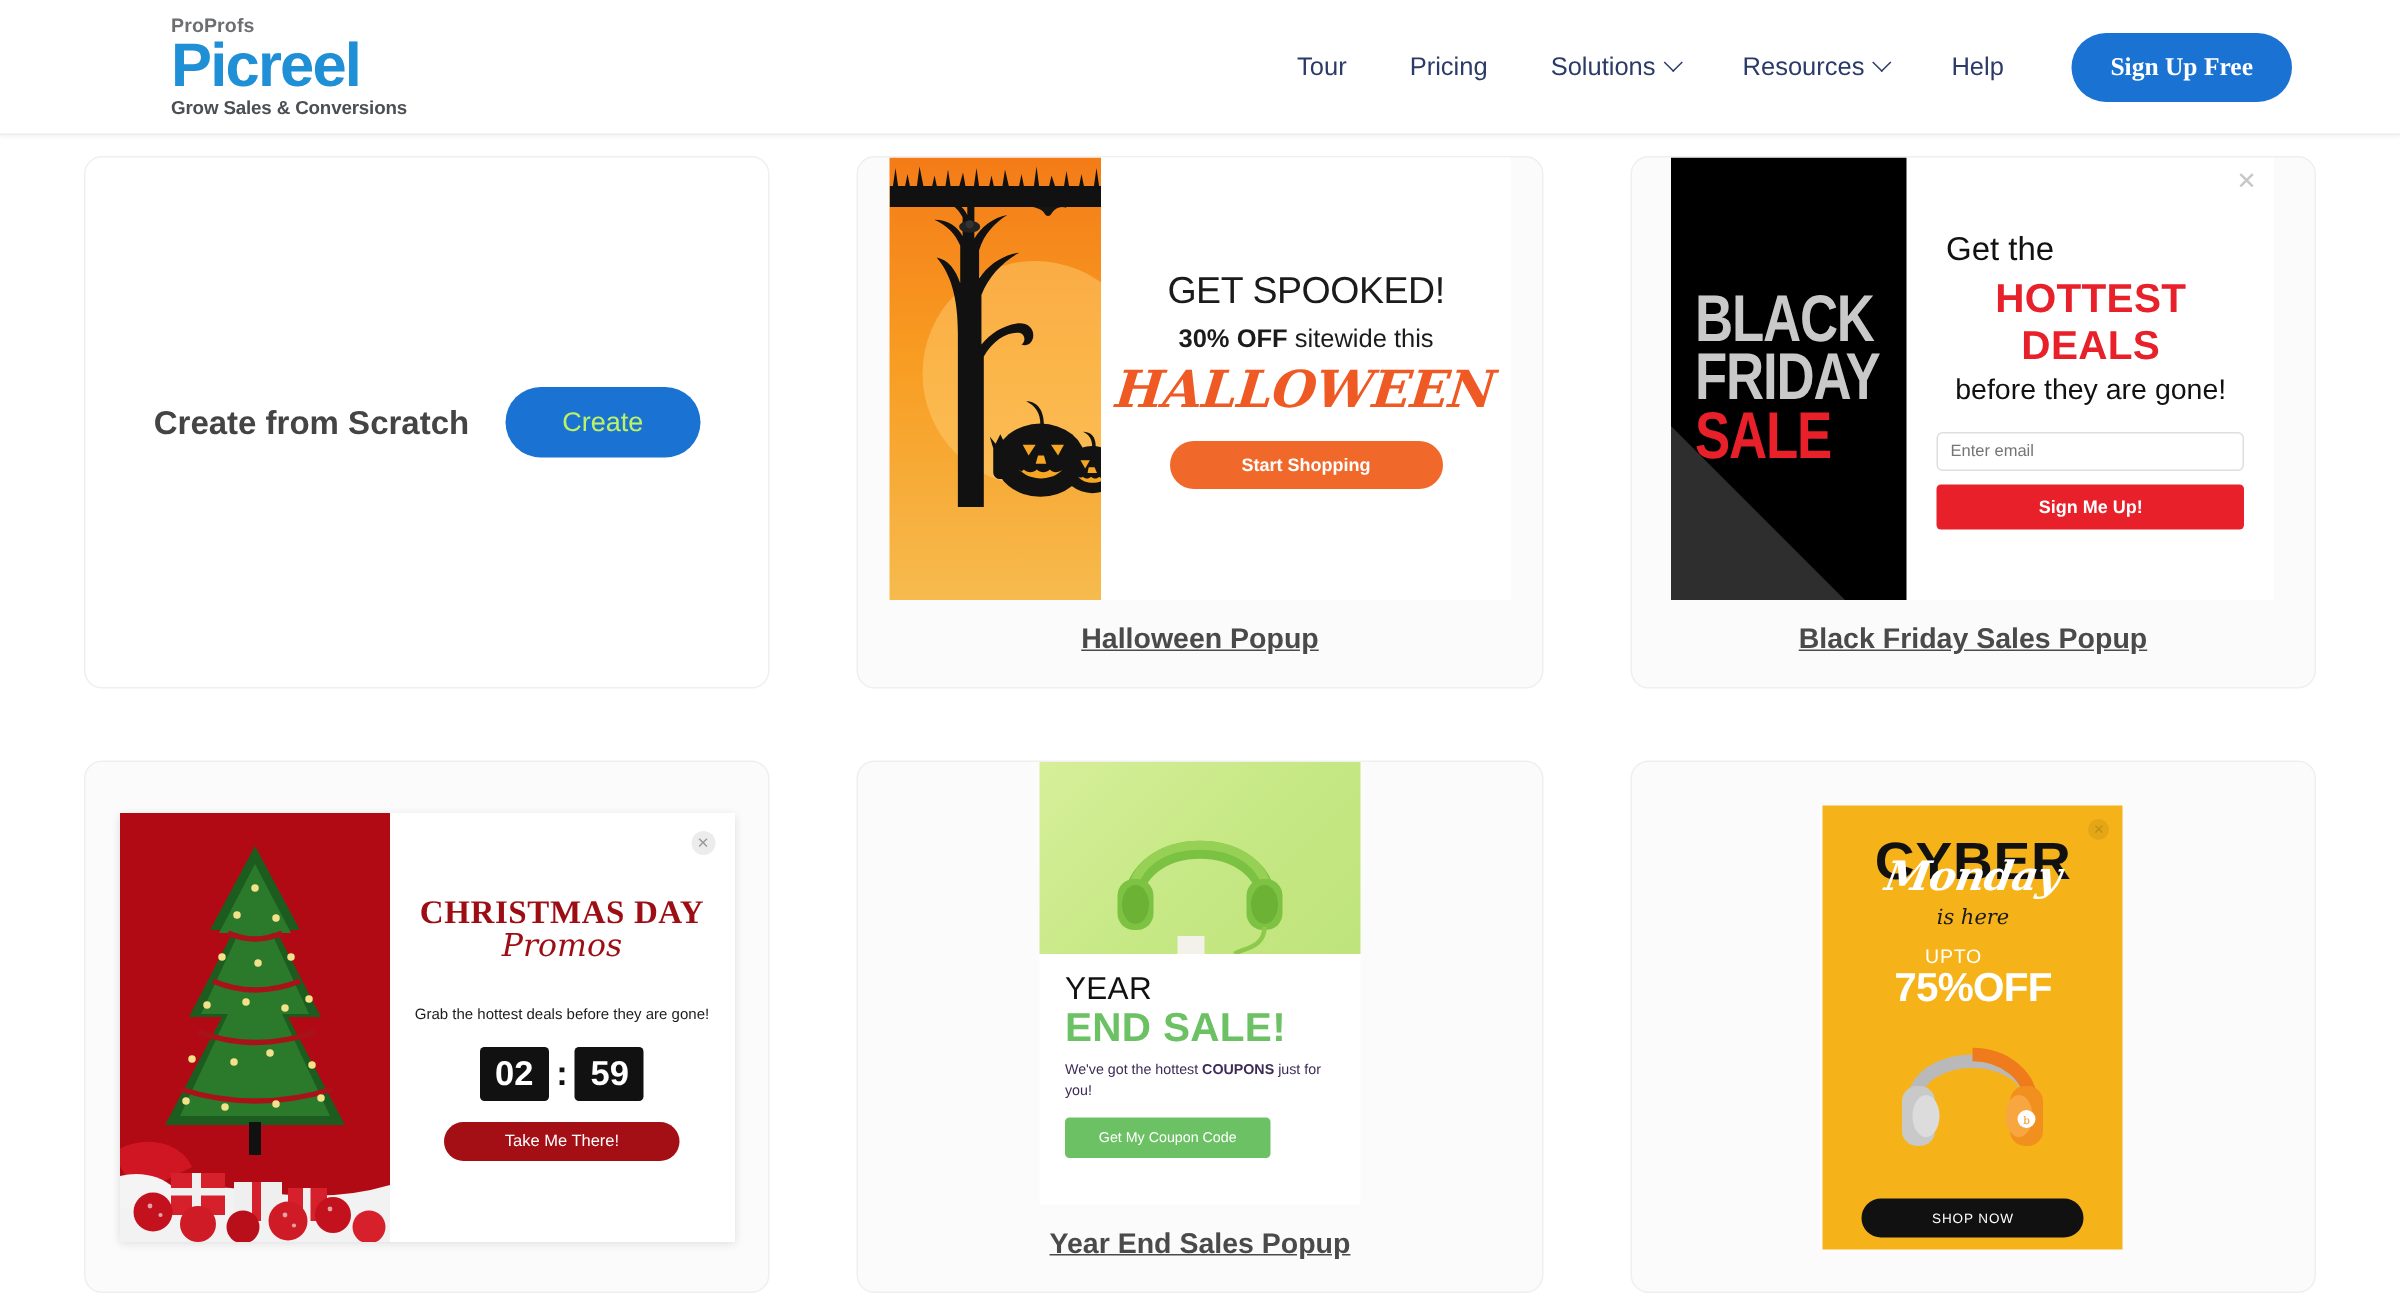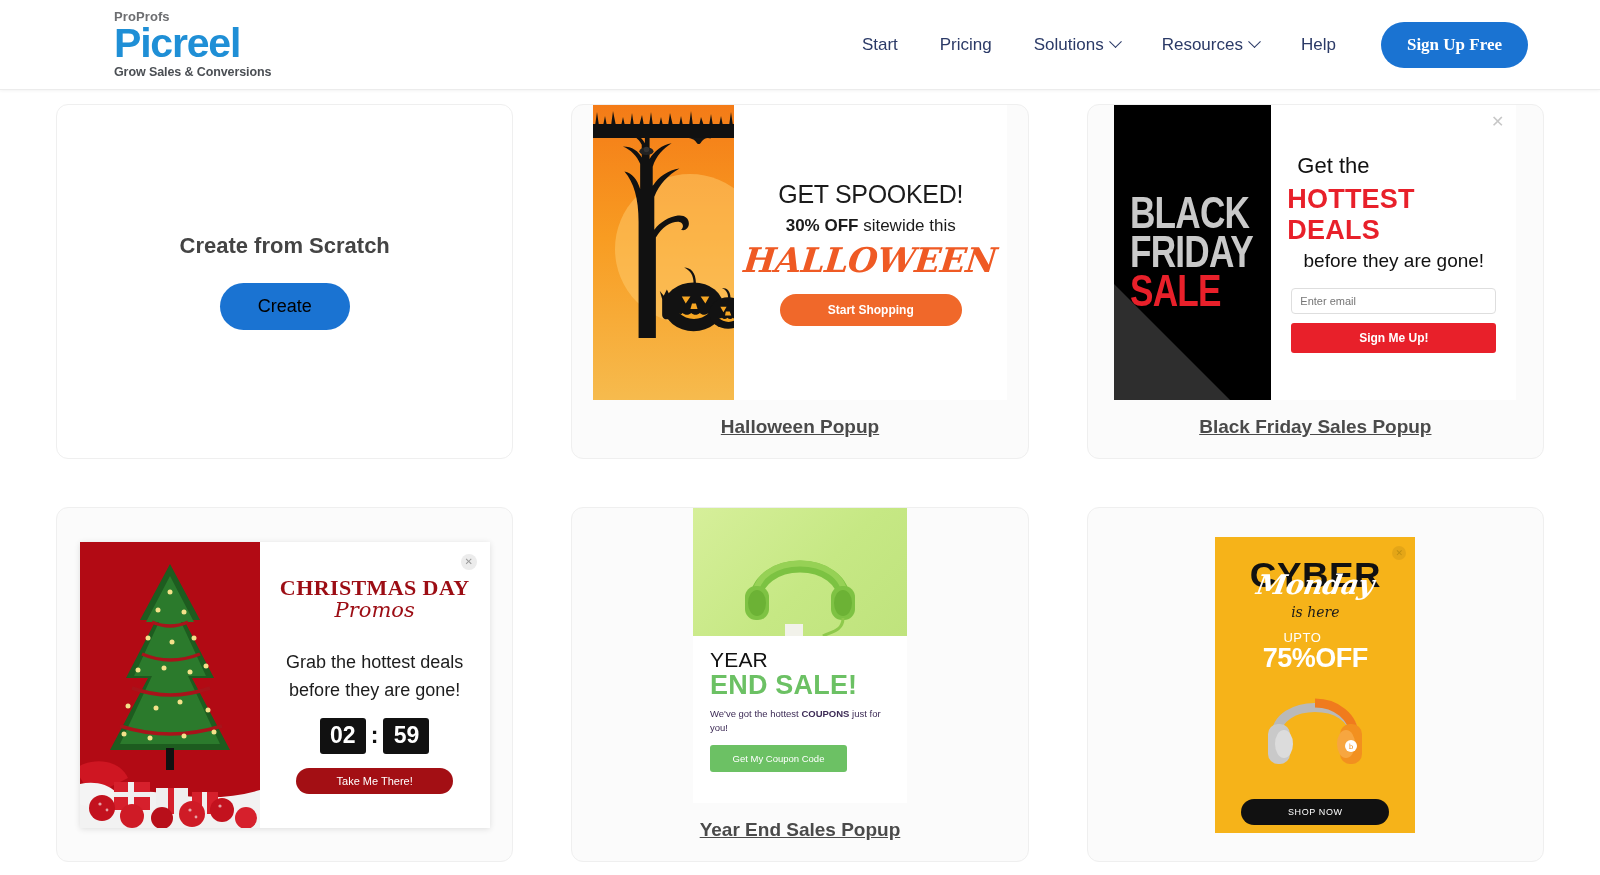--- a/index.html
+++ b/index.html
@@ -61,23 +61,23 @@
   }
   .card-blank { background: #fff; }
   .card-body { flex: 1; display: flex; align-items: center; justify-content: center; overflow: hidden; position: relative; }
   .card-title {
     text-align: center; font-size: 19px; font-weight: 700; color: #4a4a4a;
     padding: 16px 0 20px 0;
     text-decoration: underline;
   }
 
   
-  .scratch { display: flex; flex-direction: column; align-items: center; gap: 24px; }
+  .scratch { display: flex; flex-direction: row; align-items: center; gap: 24px; }
   .scratch-label { font-size: 22px; font-weight: 700; color: #444; }
-  .create-btn { background: #1a73d2; color: #000000; border: none; border-radius: 28px; font-size: 18px; padding: 13px 38px; cursor: pointer; }
+  .create-btn { background: #1a73d2; color: #bef264; border: none; border-radius: 28px; font-size: 18px; padding: 13px 38px; cursor: pointer; }
 
   
   .hw { width: 414px; height: 298px; display: flex; background: #fff; }
   .hw-art { width: 180px; position: relative; overflow: hidden;
             background: linear-gradient(180deg,#f47b17 0%,#f89c22 45%,#f6bb4e 100%); }
   .hw-moon { position: absolute; width: 150px; height: 150px; border-radius: 50%;
              background: rgba(255,210,120,.45); left: 22px; top: 70px; }
   .hw-art svg { position: absolute; inset: 0; }
   .hw-right { flex: 1; background: #fff; display: flex; flex-direction: column; align-items: center; justify-content: center; padding: 0 10px; }
   .hw-h1 { font-size: 25px; font-weight: 400; color: #1b1b1b; letter-spacing: -.3px; }
@@ -94,35 +94,35 @@
   .bf-art { width: 157px; background: #000; position: relative; overflow: hidden;
             display: flex; flex-direction: column; justify-content: center; padding-left: 16px; }
   .bf-tri { position: absolute; left: 0; bottom: 0; width: 0; height: 0;
             border-left: 118px solid #2e2e2e; border-top: 118px solid transparent; }
   .bf-word { position: relative; font-family: "Liberation Sans Narrow","Liberation Sans",sans-serif;
              font-weight: 700; font-size: 44px; line-height: .88; color: #c9c9c9;
              letter-spacing: -1px; transform: scaleX(.8); transform-origin: left center; }
   .bf-sale { color: #e8202a; }
   .bf-right { flex: 1; display: flex; flex-direction: column; align-items: center; justify-content: center; padding: 0 16px; }
   .bf-t1 { align-self: flex-start; margin-left: 10px; font-size: 22px; color: #111; }
-  .bf-t2 { font-size: 27px; font-weight: 700; color: #e8202a; letter-spacing: .2px; margin-top: 5px; }
+  .bf-t2 { font-size: 27px; font-weight: 700; color: #e8202a; letter-spacing: .2px; margin-top: 5px; text-align: center; }
   .bf-t3 { font-size: 19px; color: #111; margin-top: 4px; }
   .bf-input { margin-top: 16px; width: 205px; height: 26px; border: 1px solid #dedede; border-radius: 4px;
               font-size: 11px; color: #888; padding: 0 8px; font-family: "Liberation Sans", sans-serif; }
   .bf-btn { margin-top: 9px; width: 205px; background: #e8202a; color: #fff; border: none; border-radius: 3px;
             font-size: 12px; font-weight: 700; padding: 8px 0; cursor: pointer; }
   .close-x { position: absolute; right: 12px; top: 10px; font-size: 16px; color: #c7c7c7; cursor: pointer; line-height: 1; }
 
   
   .xm { width: 410px; height: 286px; display: flex; background: #fff; position: relative; box-shadow: 0 1px 6px rgba(0,0,0,.12); }
   .xm-art { width: 180px; background: #b20a14; position: relative; overflow: hidden; }
   .xm-right { flex: 1; display: flex; flex-direction: column; align-items: center; justify-content: center; padding: 0 14px; }
   .xm-t1 { font-family: "Liberation Serif", serif; font-weight: 700; font-size: 22px; color: #9c0d14; letter-spacing: .4px; }
   .xm-t2 { font-family: "DejaVu Serif", serif; font-style: italic; font-size: 21px; color: #9c0d14; margin-top: -3px; }
-  .xm-t3 { font-size: 18px; color: #1c1c1c; text-align: center; line-height: 1.55; margin-top: 27px; }
+  .xm-t3 { font-size: 10px; color: #1c1c1c; text-align: center; line-height: 1.55; margin-top: 27px; }
   .xm-timer { display: flex; align-items: center; gap: 5px; margin-top: 13px; }
   .xm-box { background: #111; color: #fff; font-size: 23px; font-weight: 700; width: 46px; height: 36px;
             display: flex; align-items: center; justify-content: center; border-radius: 3px; }
   .xm-colon { color: #111; font-size: 23px; font-weight: 700; }
   .xm-btn { margin-top: 14px; width: 157px; background: #a30f14; color: #fff; border: none; border-radius: 14px;
             font-size: 11px; padding: 7px 0; cursor: pointer; }
   .xm-close { position: absolute; right: 13px; top: 12px; width: 16px; height: 16px; border-radius: 50%;
               background: #ececec; color: #9a9a9a; font-size: 10px; display: flex; align-items: center;
               justify-content: center; cursor: pointer; }
 
@@ -160,21 +160,21 @@
 
 <div class="header">
   <div class="logo-wrap">
     <div class="logo-pro">ProProfs</div>
     <div class="logo-main">Picreel</div>
     <div class="logo-tag">Grow Sales &amp; Conversions</div>
   </div>
 
   <div class="nav">
     <div class="nav-item">
-      <span>Start</span>
+      <span>Tour</span>
     </div>
     <div class="nav-item">
       <span>Pricing</span>
     </div>
     <div class="nav-item">
       <span>Solutions</span>
       <span class="chev"></span>
     </div>
     <div class="nav-item">
       <span>Resources</span>

